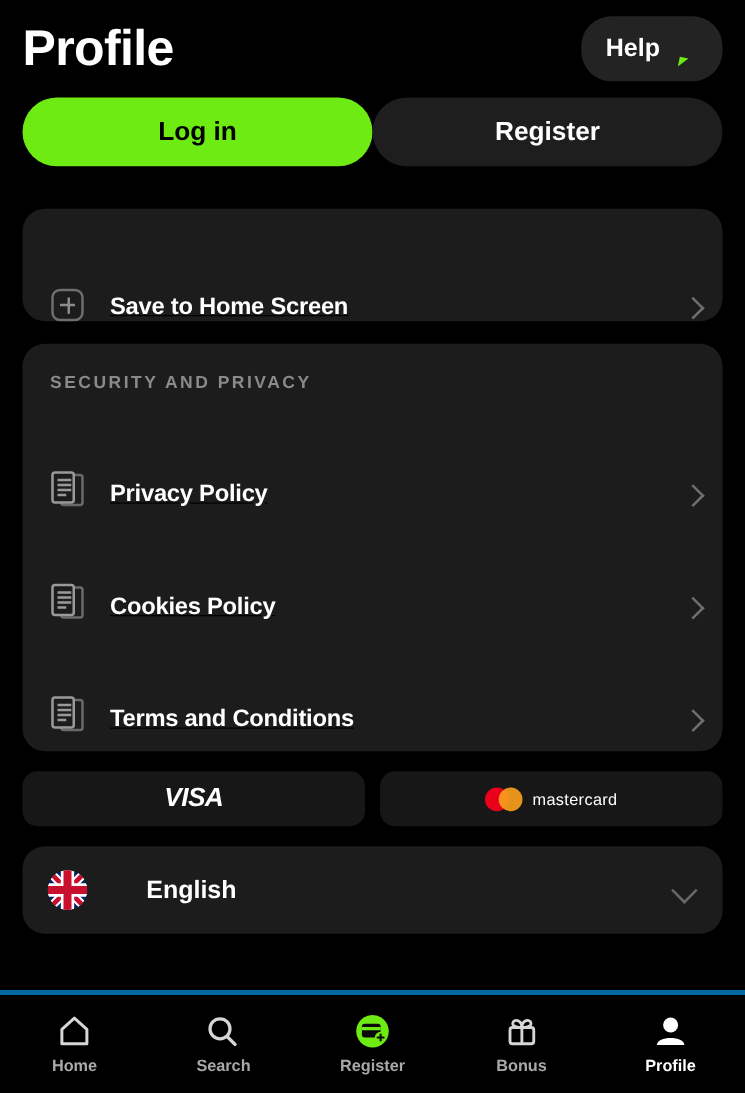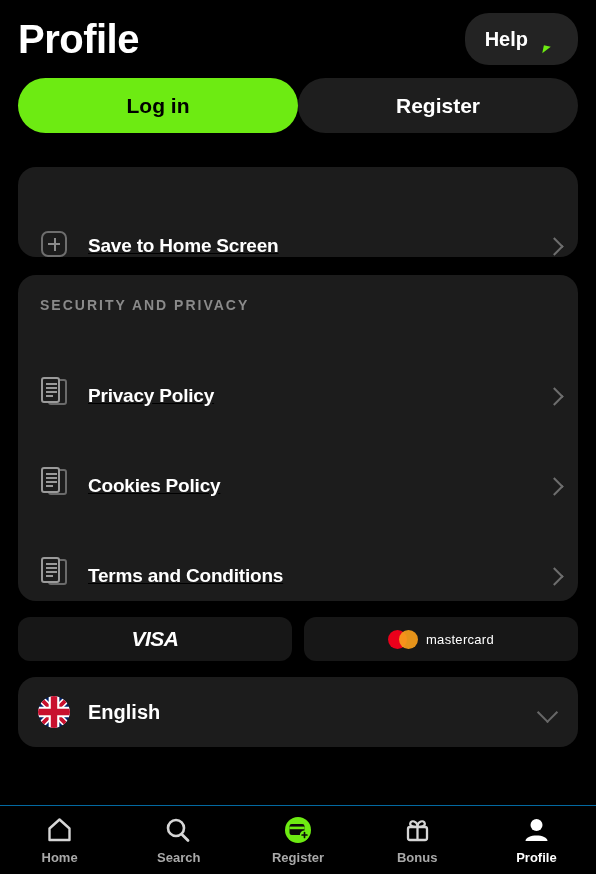--- a/index.html
+++ b/index.html
@@ -131,34 +131,34 @@
   .mc-marks span {
     position:absolute; top:0; width:19px; height:19px; border-radius:50%;
   }
   .mc-marks .l { left:0; background:#EB001B; }
   .mc-marks .r { right:0; background:#F79E1B; opacity:.92; }
   .mc-text { color:#fff; font-size:13px; letter-spacing:.3px; }
 
   
   .lang-card {
     margin:16px 18px 0 18px; background:#1C1C1C; border-radius:18px;
-    display:flex; align-items:center; padding:0 20px; height:70px; cursor:pointer;
+    display:flex; align-items:center; padding:0 20px; height:70px; cursor:pointer;gap:29px;
   }
   .flag {
     width:32px; height:32px; border-radius:50%; overflow:hidden; flex:0 0 32px;
   }
   .lang-name {
     flex:1; color:#fff; font-size:20px; font-weight:bold; padding-left:18px;
   }
 
   
   .nav {
-    position:absolute; left:0; bottom:0; width:596px; height:69px;
+    position:absolute; left:0; bottom:0; width:596px; height:82px;
     background:#000; display:flex; align-items:center;
-    border-top:1px solid #0369a1;
+    border-top:4px solid #0369a1;
   }
   .nav-item {
     flex:1; display:flex; flex-direction:column; align-items:center;
     justify-content:center; gap:6px; cursor:pointer; height:100%;
   }
   .nav-label { font-size:13px; font-weight:bold; color:#A9A9A9; }
   .nav-item.active .nav-label { color:#fff; }
   .nav-ico { width:30px; height:28px; display:flex; align-items:center; justify-content:center; }
 </style>
 </head>

